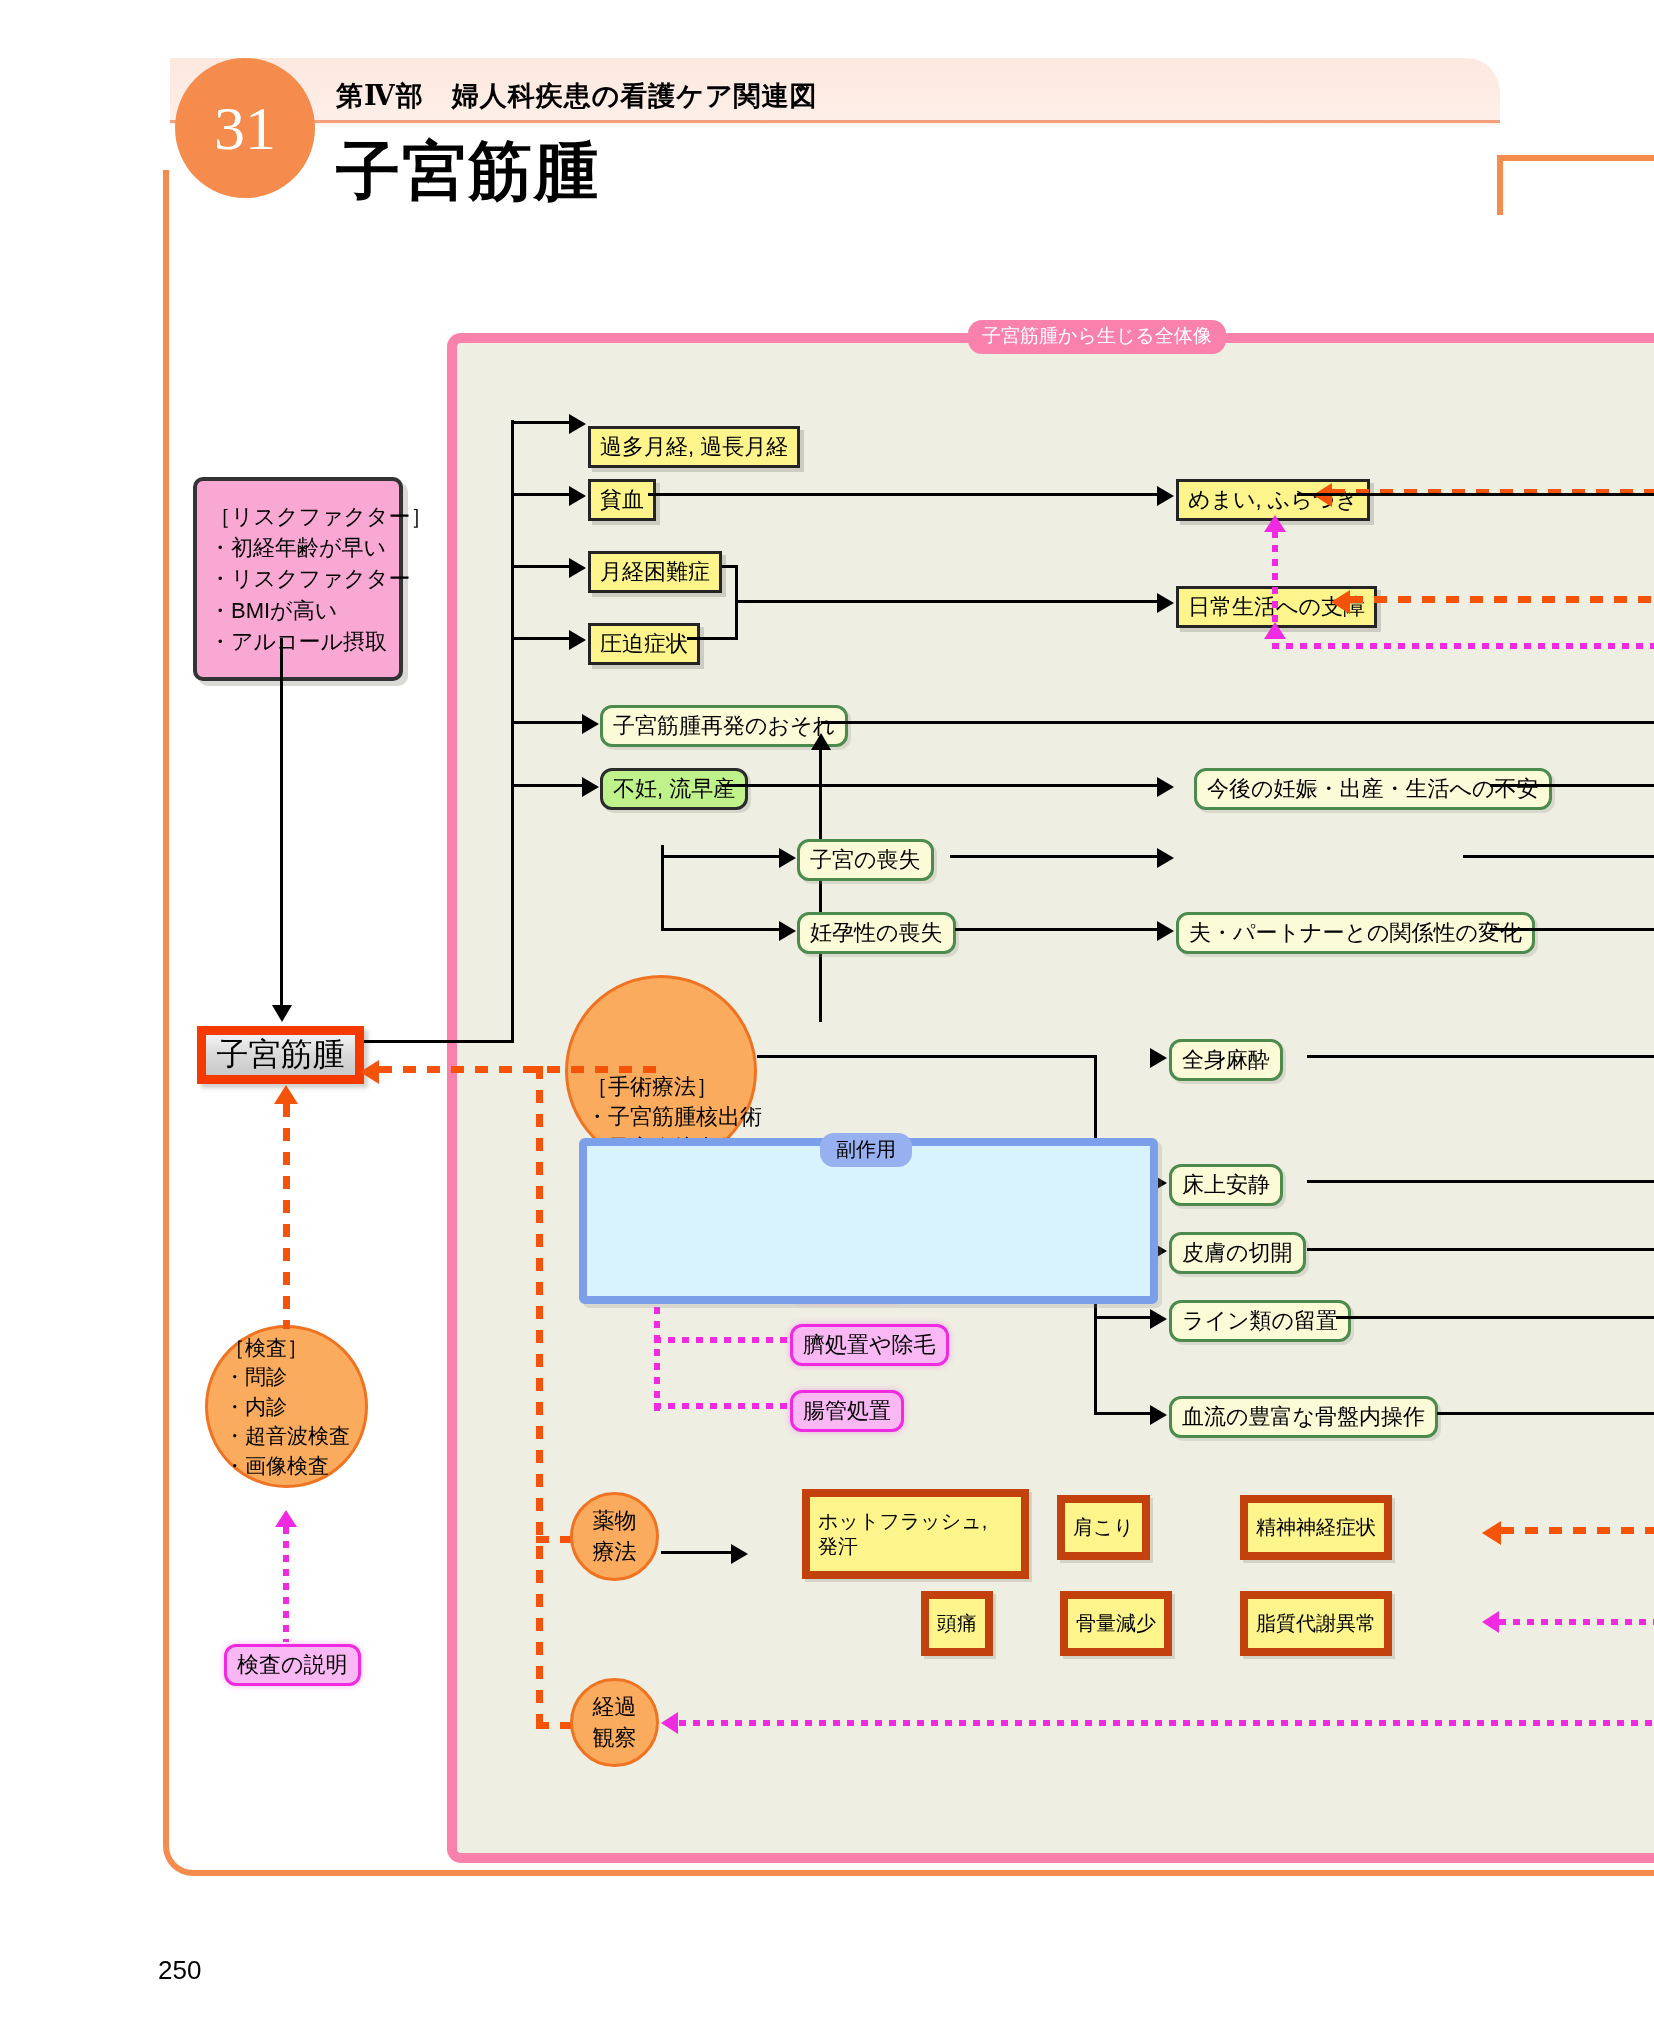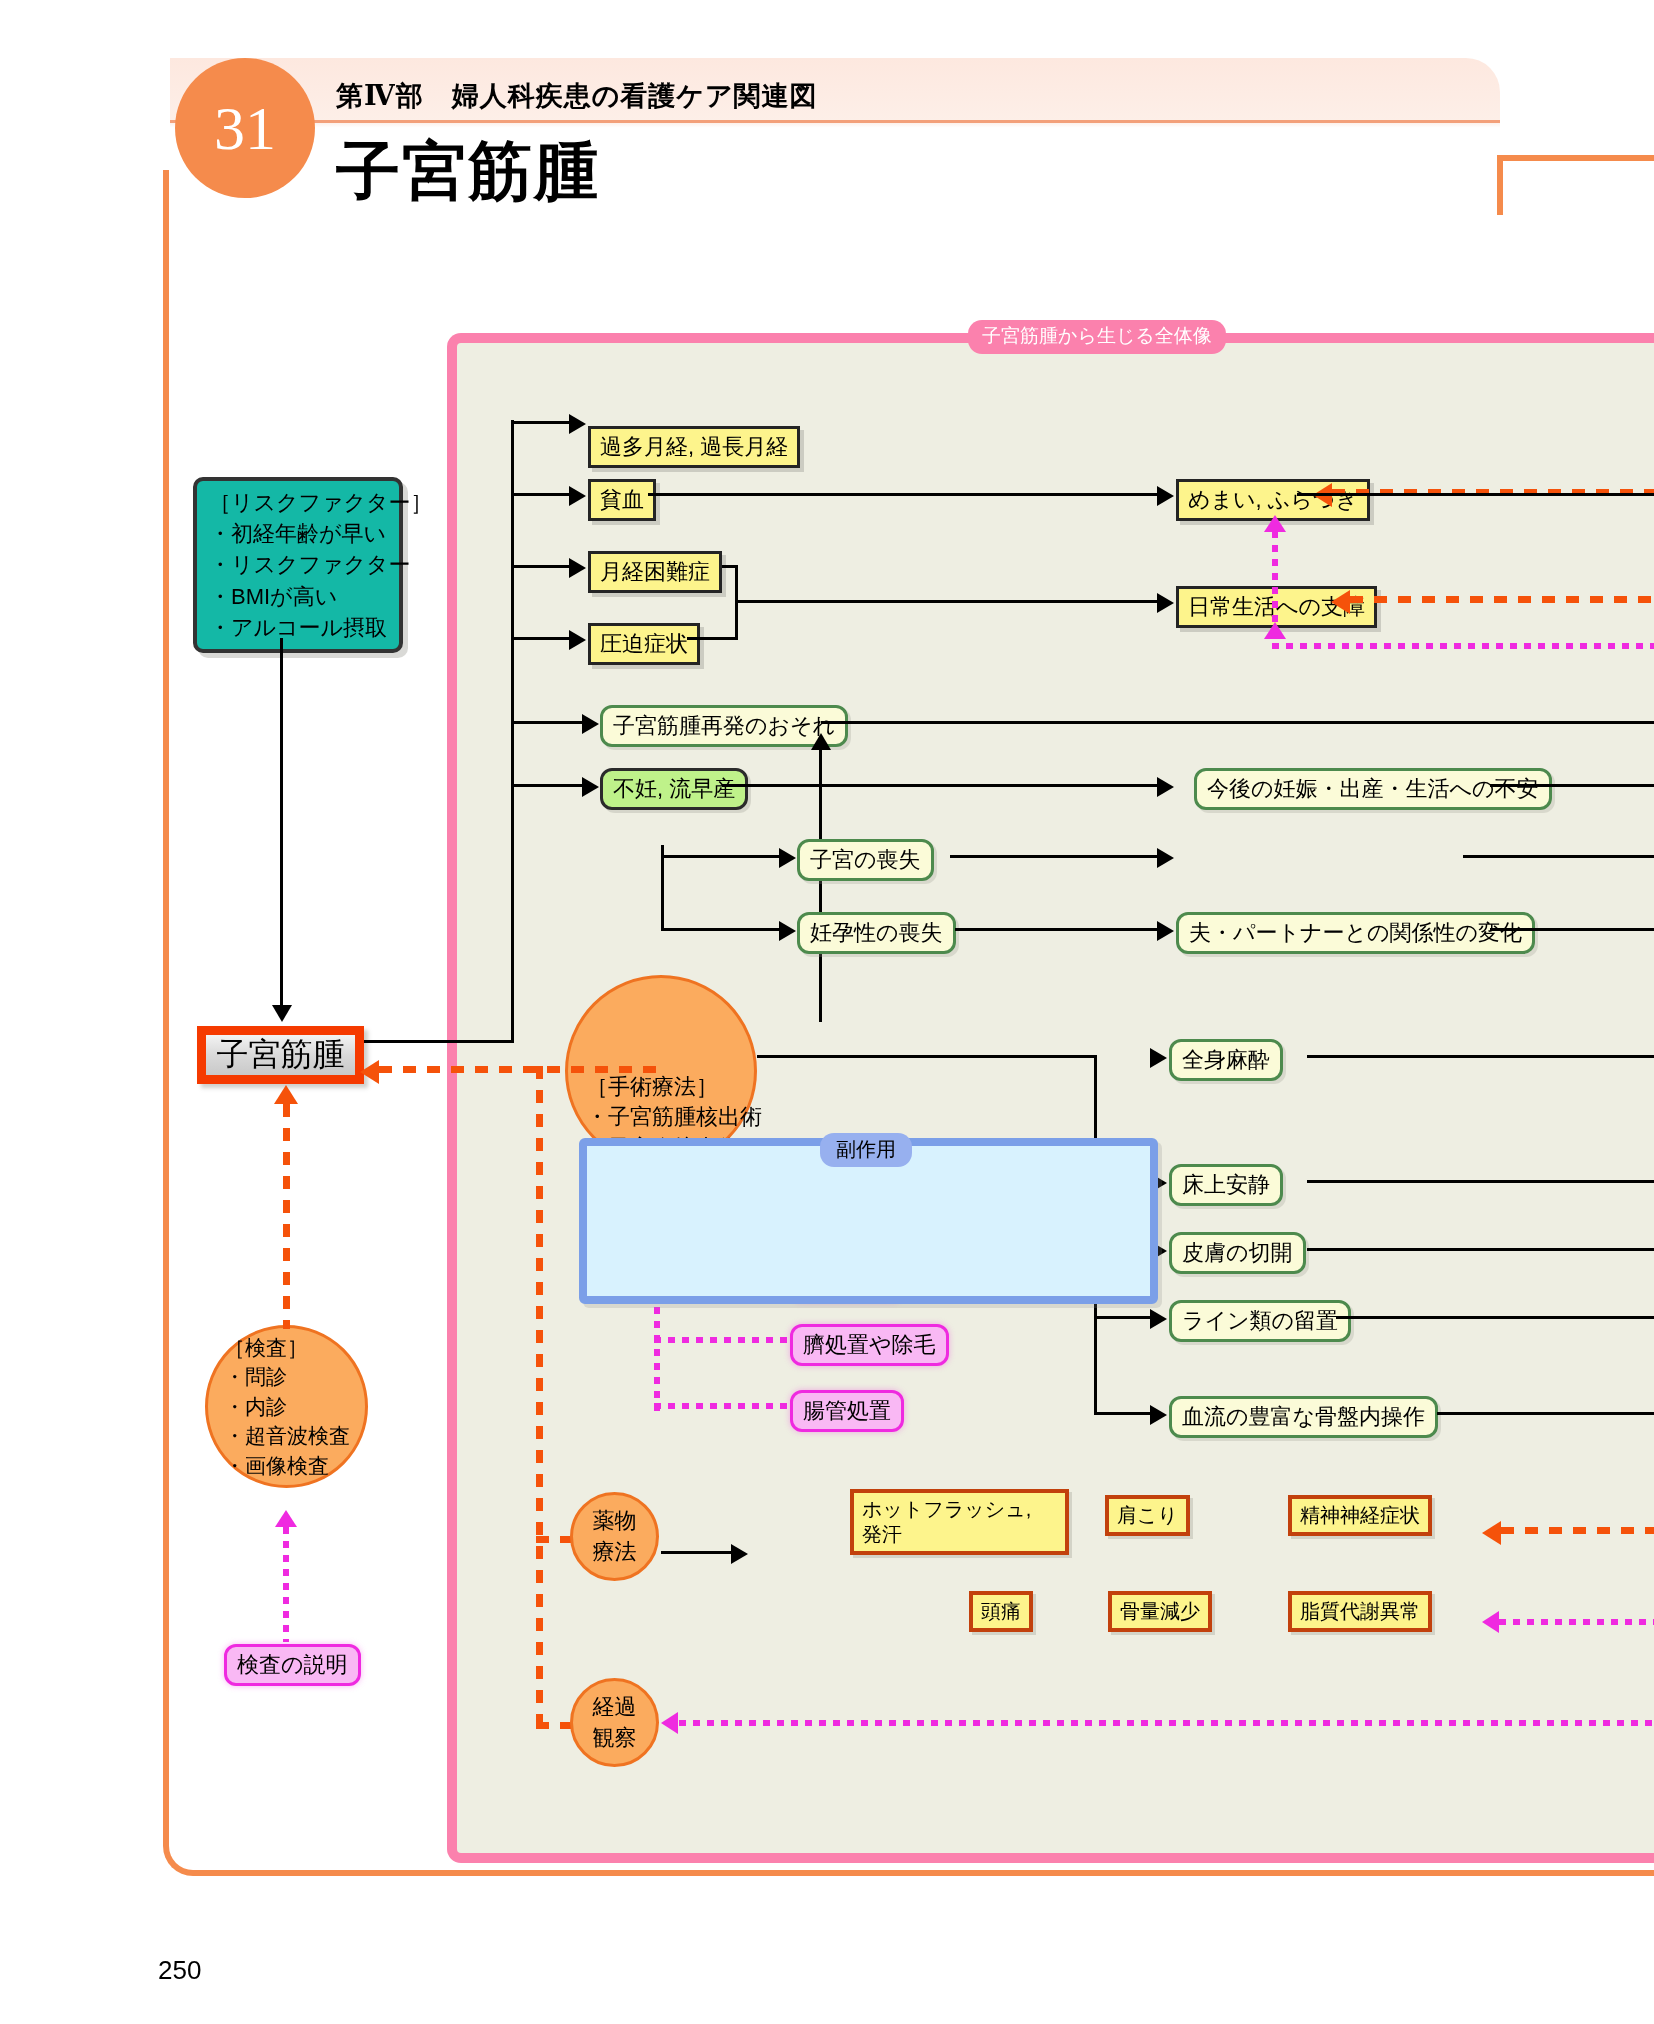--- a/index.html
+++ b/index.html
@@ -82,22 +82,22 @@
     line-height:1.25;
   }
   
   .n-magenta{
     background:#f9b8f4;border:3px solid #ef2ae0;color:#000;border-radius:12px;
     font-size:22px;padding:4px 10px;box-shadow:0 0 6px rgba(239,42,224,.35);
     line-height:1.25;
   }
   
   .n-cyan{
-    background:#14b8a6;border:4px solid #333;color:#000;border-radius:10px;
-    font-size:22px;padding:6px 12px;line-height:1.42;
+    background:#f9a8d4;border:4px solid #333;color:#000;border-radius:10px;
+    font-size:22px;padding:20px 12px;line-height:1.42;
     box-shadow:5px 5px 0 rgba(130,130,120,.3);
   }
   
   .n-circle{
     background:#fbab5e;border:3px solid #ef7321;border-radius:50%;color:#000;
     display:flex;align-items:center;justify-content:center;text-align:center;
     font-size:22px;line-height:1.4;
   }
   .n-circle.left{justify-content:flex-start;text-align:left;}
   
@@ -112,24 +112,23 @@
   .se-panel{
     position:absolute;left:579px;top:1138px;width:563px;height:150px;
     background:#d8f2fe;border:8px solid #7b9fe8;border-radius:6px;
     box-shadow:4px 4px 0 rgba(140,140,135,.22);
   }
   .se-label{
     position:absolute;left:820px;top:1133px;height:30px;padding:2px 16px;
     background:#97b0ef;color:#000;font-size:20px;line-height:28px;border-radius:14px;
   }
   .se-item{
-    position:absolute;background:#fdf48c;border:4px solid #c2410c;color:#000;
-    font-size:20px;padding:4px 8px;line-height:1.25;white-space:nowrap;
+    position:absolute;background:#fdf48c;border:8px solid #c2410c;color:#000;
+    font-size:20px;padding:12px 8px;line-height:1.25;white-space:nowrap;
     box-shadow:3px 3px 0 rgba(130,130,120,.25);
-    margin-left:48px;
   }
 
   
   .ln{position:absolute;background:#000;}
   .lnh{height:3px;}
   .lnv{width:3px;}
   .ar-r{position:absolute;width:0;height:0;border-left:17px solid #000;
         border-top:10px solid transparent;border-bottom:10px solid transparent;}
   .ar-u{position:absolute;width:0;height:0;border-bottom:17px solid #000;
         border-left:10px solid transparent;border-right:10px solid transparent;}

